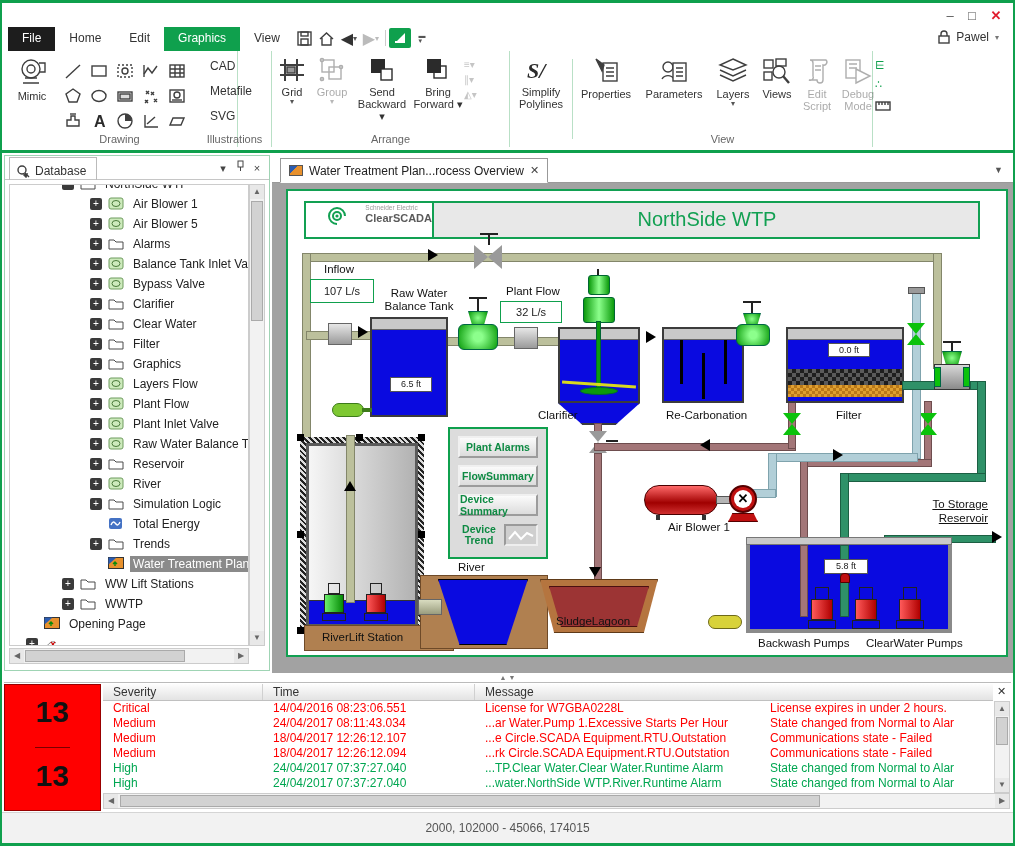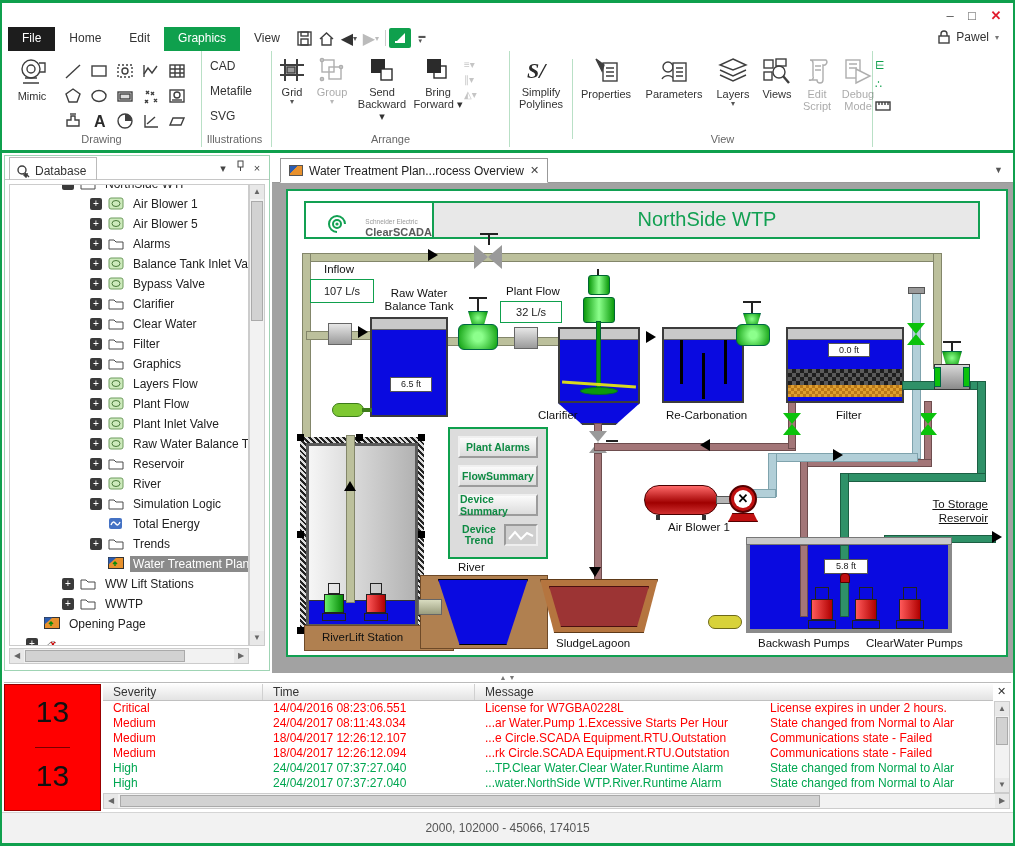--- a/index.html
+++ b/index.html
@@ -75,21 +75,21 @@
   .pump{position:absolute}
   .pump .ph{position:absolute;left:25%;top:0;width:50%;height:30%;border:1px solid #222;background:inherit}
   .pump .pb{position:absolute;left:10%;top:28%;width:80%;height:50%;border:1px solid #222}
   .pump .pf{position:absolute;left:0;bottom:0;width:100%;height:22%;border:1px solid #222;background:inherit}
   .navbtn{height:22px;margin:7px 8px 0 8px;background:linear-gradient(#fbfbfb,#dcdcdc);border:2px outset #f0f0f0;color:#0e8a43;font-weight:bold;font-size:10.5px;display:flex;align-items:center;justify-content:center}
   
   #split{position:absolute;left:0;top:673px;width:100%;height:9px;background:#fff;text-align:center;font-size:7px;color:#777;line-height:9px}
   
   #alarms{position:absolute;left:2px;top:682px;right:2px;height:129px;background:#fff;border-top:1px solid #bbb}
   #redbox{position:absolute;left:0;top:1px;width:97px;bottom:0;background:#ff0000;border:1px solid #900}
-  .bigcount{position:absolute;left:0;width:100%;text-align:center;font-size:30px;font-weight:normal;color:#111}
+  .bigcount{position:absolute;left:0;width:100%;text-align:center;font-size:30px;font-weight:bold;color:#111}
   #alhead{position:absolute;left:99px;top:1px;right:18px;height:17px;background:linear-gradient(#fdfdfd,#e3e3e3);border-bottom:1px solid #c0c0c0;display:flex;font-size:12px;color:#333}
   .alcol{border-right:1px solid #d0d0d0;padding:1px 0 0 10px}
   .alrow{display:flex;font-size:12px;height:15px;white-space:nowrap}
   .alrow div{overflow:hidden;padding-left:10px}
   .alrow.red{color:#ff0000}
   .alrow.green{color:#00a651}
   #albody{position:absolute;left:99px;top:18px;right:18px;height:92px;overflow:hidden}
   #alvscroll{position:absolute;right:1px;top:18px;width:16px;height:92px;background:#f2f2f2;border:1px solid #ccc}
   #alhscroll{position:absolute;left:99px;right:1px;bottom:2px;height:16px;background:#f2f2f2;border:1px solid #ccc}
   #alclose{position:absolute;right:2px;top:1px;width:15px;height:15px;font-size:11px;color:#333;text-align:center;line-height:15px}
@@ -146,21 +146,21 @@
         <rect x="1" y="6" width="10" height="7"></rect>
         <path d="M3 6 V4 a3 3 0 0 1 6 0 V6"></path>
       </svg>
     <span>Pawel</span>
     <span style="font-size:8px;color:#777">▾</span>
   </div>
 </div>
 
 <div id="ribbon">
 
-  <div class="rgroup" style="left:0;width:200px">
+  <div class="rgroup" style="left:0;width:236px">
     <div class="bigbtn" style="left:6px;width:48px">
       <svg class="ic" width="30" height="30">
           <circle cx="14" cy="12" r="9"></circle>
           <circle cx="14" cy="12" r="4"></circle>
           <path d="M22 6 h6 v9 h-5"></path>
           <path d="M8 21 h12 M6 26 h16"></path>
         </svg>
       <span>Mimic</span>
     </div>
     <div id="drawgrid">
@@ -603,21 +603,21 @@
         <span style="width:14px;height:11px;background:linear-gradient(135deg,#2b5cb0 35%,#e8912d 35%);display:inline-block;border:1px solid #555"></span>
         <span>Water Treatment Plan...rocess Overview</span>
         <span style="color:#444;font-size:11px">✕</span>
       </div>
       <div style="position:absolute;right:10px;top:8px;font-size:9px;color:#555">▼</div>
     </div>
     <div id="cwrap">
       <div id="page">
 
         <div class="abs" style="left:16px;top:10px;width:676px;height:38px;border:2px solid #12a052;background:#e8e8e8">
-          <div class="abs" style="left:0;top:0;width:128px;height:34px;background:#fff;border-right:2px solid #12a052;display:flex;align-items:flex-end;padding-left:18px;gap:18px">
+          <div class="abs" style="left:0;top:0;width:128px;height:34px;background:#fff;border-right:2px solid #12a052;display:flex;align-items:flex-start;padding-left:18px;gap:18px">
             <svg width="26" height="26">
               <g fill="none" stroke="#12a052" stroke-width="2">
                 <circle cx="13" cy="13" r="4"></circle>
                 <path d="M13 5 a8 8 0 0 1 8 8 M5 13 a8 8 0 0 1 8 -8 M13 21 a8 8 0 0 1 -8 -8"></path>
               </g>
                 <circle cx="13" cy="13" r="1.6" fill="#12a052"></circle>
             </svg>
             <span style="line-height:9px">
               <span style="font-size:6.5px;color:#999;display:block">Schneider Electric</span>
               <span style="font-size:11px;font-weight:bold;color:#5a5a5a">ClearSCADA</span>
@@ -796,21 +796,21 @@
         <div class="mlabel" style="left:34px;top:440px">RiverLift Station</div>
 
         <div class="mlabel" style="left:170px;top:370px">River</div>
         <div class="abs" style="left:132px;top:384px;width:128px;height:74px;background:#b08050;border:1px solid #6e4a28"></div>
         <div class="abs" style="left:150px;top:388px;width:90px;height:66px;background:#0a0ae0;border:1px solid #000;clip-path:polygon(0 0,100% 0,76% 100%,24% 100%)"></div>
         <div class="abs" style="left:130px;top:408px;width:24px;height:16px;background:linear-gradient(#d9dcc0,#9a9d7e);border:1px solid #666"></div>
 
         <div class="abs" style="left:252px;top:388px;width:118px;height:54px;background:#b5753f;border:1px solid #5e3a18;clip-path:polygon(0 0,100% 0,88% 100%,12% 100%)">
           <div class="abs" style="left:8px;top:6px;right:8px;bottom:5px;background:#9c3434;border:1px solid #4a1010;clip-path:polygon(0 0,100% 0,88% 100%,12% 100%)"></div>
         </div>
-        <div class="mlabel" style="left:268px;top:446px">SludgeLagoon</div>
+        <div class="mlabel" style="left:268px;top:424px">SludgeLagoon</div>
 
         <div class="abs" style="left:458px;top:346px;width:206px;height:96px;border:4px solid #8a8a8a;border-top:none;background:#0a0ae0">
           <div class="abs" style="left:-4px;top:0;right:-4px;height:8px;background:#c9c9c9;border:1px solid #777"></div>
         </div>
         <div class="pipe maroon" style="left:512px;top:354px;width:8px;height:72px"></div>
         <div class="pipe teal" style="left:552px;top:354px;width:9px;height:72px"></div>
         <div class="lvlbox" style="left:536px;top:368px;width:44px;height:15px">5.8 ft</div>
         <div class="pump pumpR" style="left:520px;top:396px;width:28px;height:42px">
             <div class="ph"></div>
             <div class="pb"></div>

